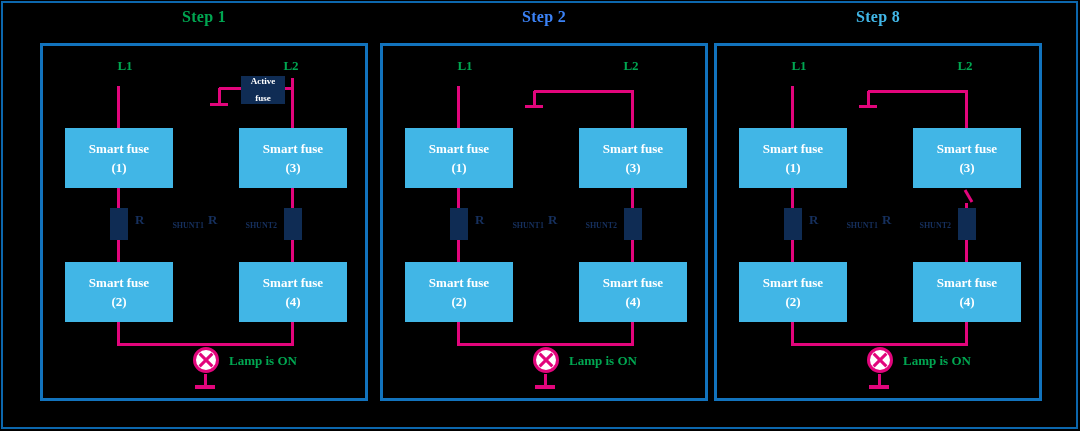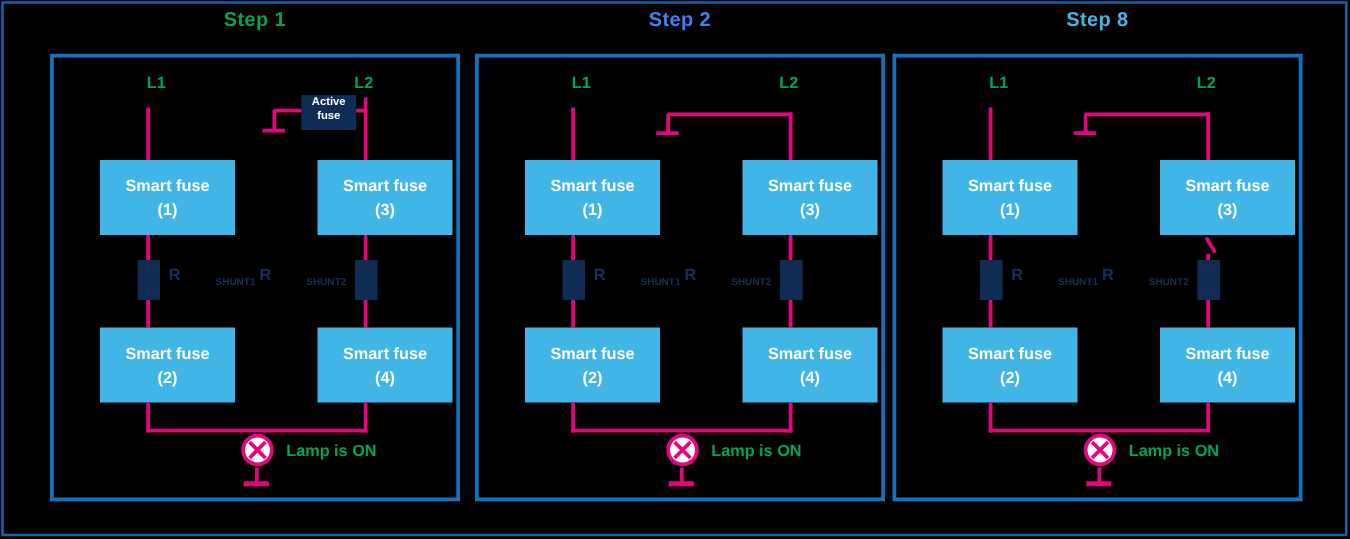--- a/index.html
+++ b/index.html
@@ -1,17 +1,17 @@
 <!DOCTYPE html>
 <html><head>
 <meta charset="utf-8">
 <style>
   html,body{margin:0;padding:0;background:#000;}
   .stage{position:relative;width:1080px;height:431px;background:#000;overflow:hidden;
-         font-family:Liberation Sans, sans-serif;}
+         font-family:Liberation Serif, serif;}
   .outer-frame{position:absolute;left:1px;top:1px;right:2px;bottom:2px;
                border:2px solid #0c67ad;pointer-events:none;}
   .step-title{position:absolute;top:8px;width:328px;text-align:center;
               font-size:16px;font-weight:bold;letter-spacing:.3px;}
   .t-green{color:#00a651}.t-red{color:#3b82f6}.t-blue{color:#41b6e6}
   .panel{position:absolute;top:43px;width:328px;height:358px;
          border:3px solid #1273bd;box-sizing:border-box;}
   .panel *{position:absolute;box-sizing:border-box;}
   .wv{width:3px;background:#e2057c}
   .wh{height:3px;background:#e2057c}
@@ -21,24 +21,24 @@
   .wv-l2-s1{left:248px;top:32px;height:52px}
   .wv-l2{left:248px;top:44px;height:40px}
   .wh-al{left:176px;top:41px;width:75px}
   .gstub-s1{left:175px;top:42px;height:16px}
   .gbar-s1{left:167px;top:57px;width:18px}
   .wh-gnd{left:151px;top:44px;width:100px}
   .gstub{left:150px;top:45px;height:15px}
   .gbar{left:142px;top:59px;width:18px}
   .al-box{left:198px;top:30px;width:44px;height:28px;background:#0f2c54;color:#fff;
           font-size:9px;font-weight:bold;display:flex;flex-direction:column;
-          align-items:center;justify-content:flex-start;line-height:1.25;z-index:2;}
+          align-items:center;justify-content:space-between;line-height:1.25;z-index:2;}
   .fuse{width:108px;height:60px;background:#41b6e6;color:#fff;font-weight:bold;
         font-size:13px;display:flex;flex-direction:column;align-items:center;
-        justify-content:center;line-height:1.5;text-align:center;margin-left:15px;}
+        justify-content:center;line-height:1.5;text-align:center;}
   .f1{left:22px;top:82px}.f3{left:196px;top:82px}
   .f2{left:22px;top:216px}.f4{left:196px;top:216px}
   .w-f1-r1{left:74px;top:142px;height:20px}
   .w-f3-r2{left:248px;top:142px;height:20px}
   .resistor{width:18px;height:32px;background:#0f2c54}
   .r1{left:67px;top:162px}.r2{left:241px;top:162px}
   .shunt-label{color:#16305e;font-weight:bold;font-size:13px;white-space:nowrap;}
   .shunt-label sub{font-size:8px;font-weight:bold;margin-left:28px;}
   .lbl-r1{left:92px;top:166px}
   .lbl-r2{left:156px;top:166px;width:78px;text-align:right}

